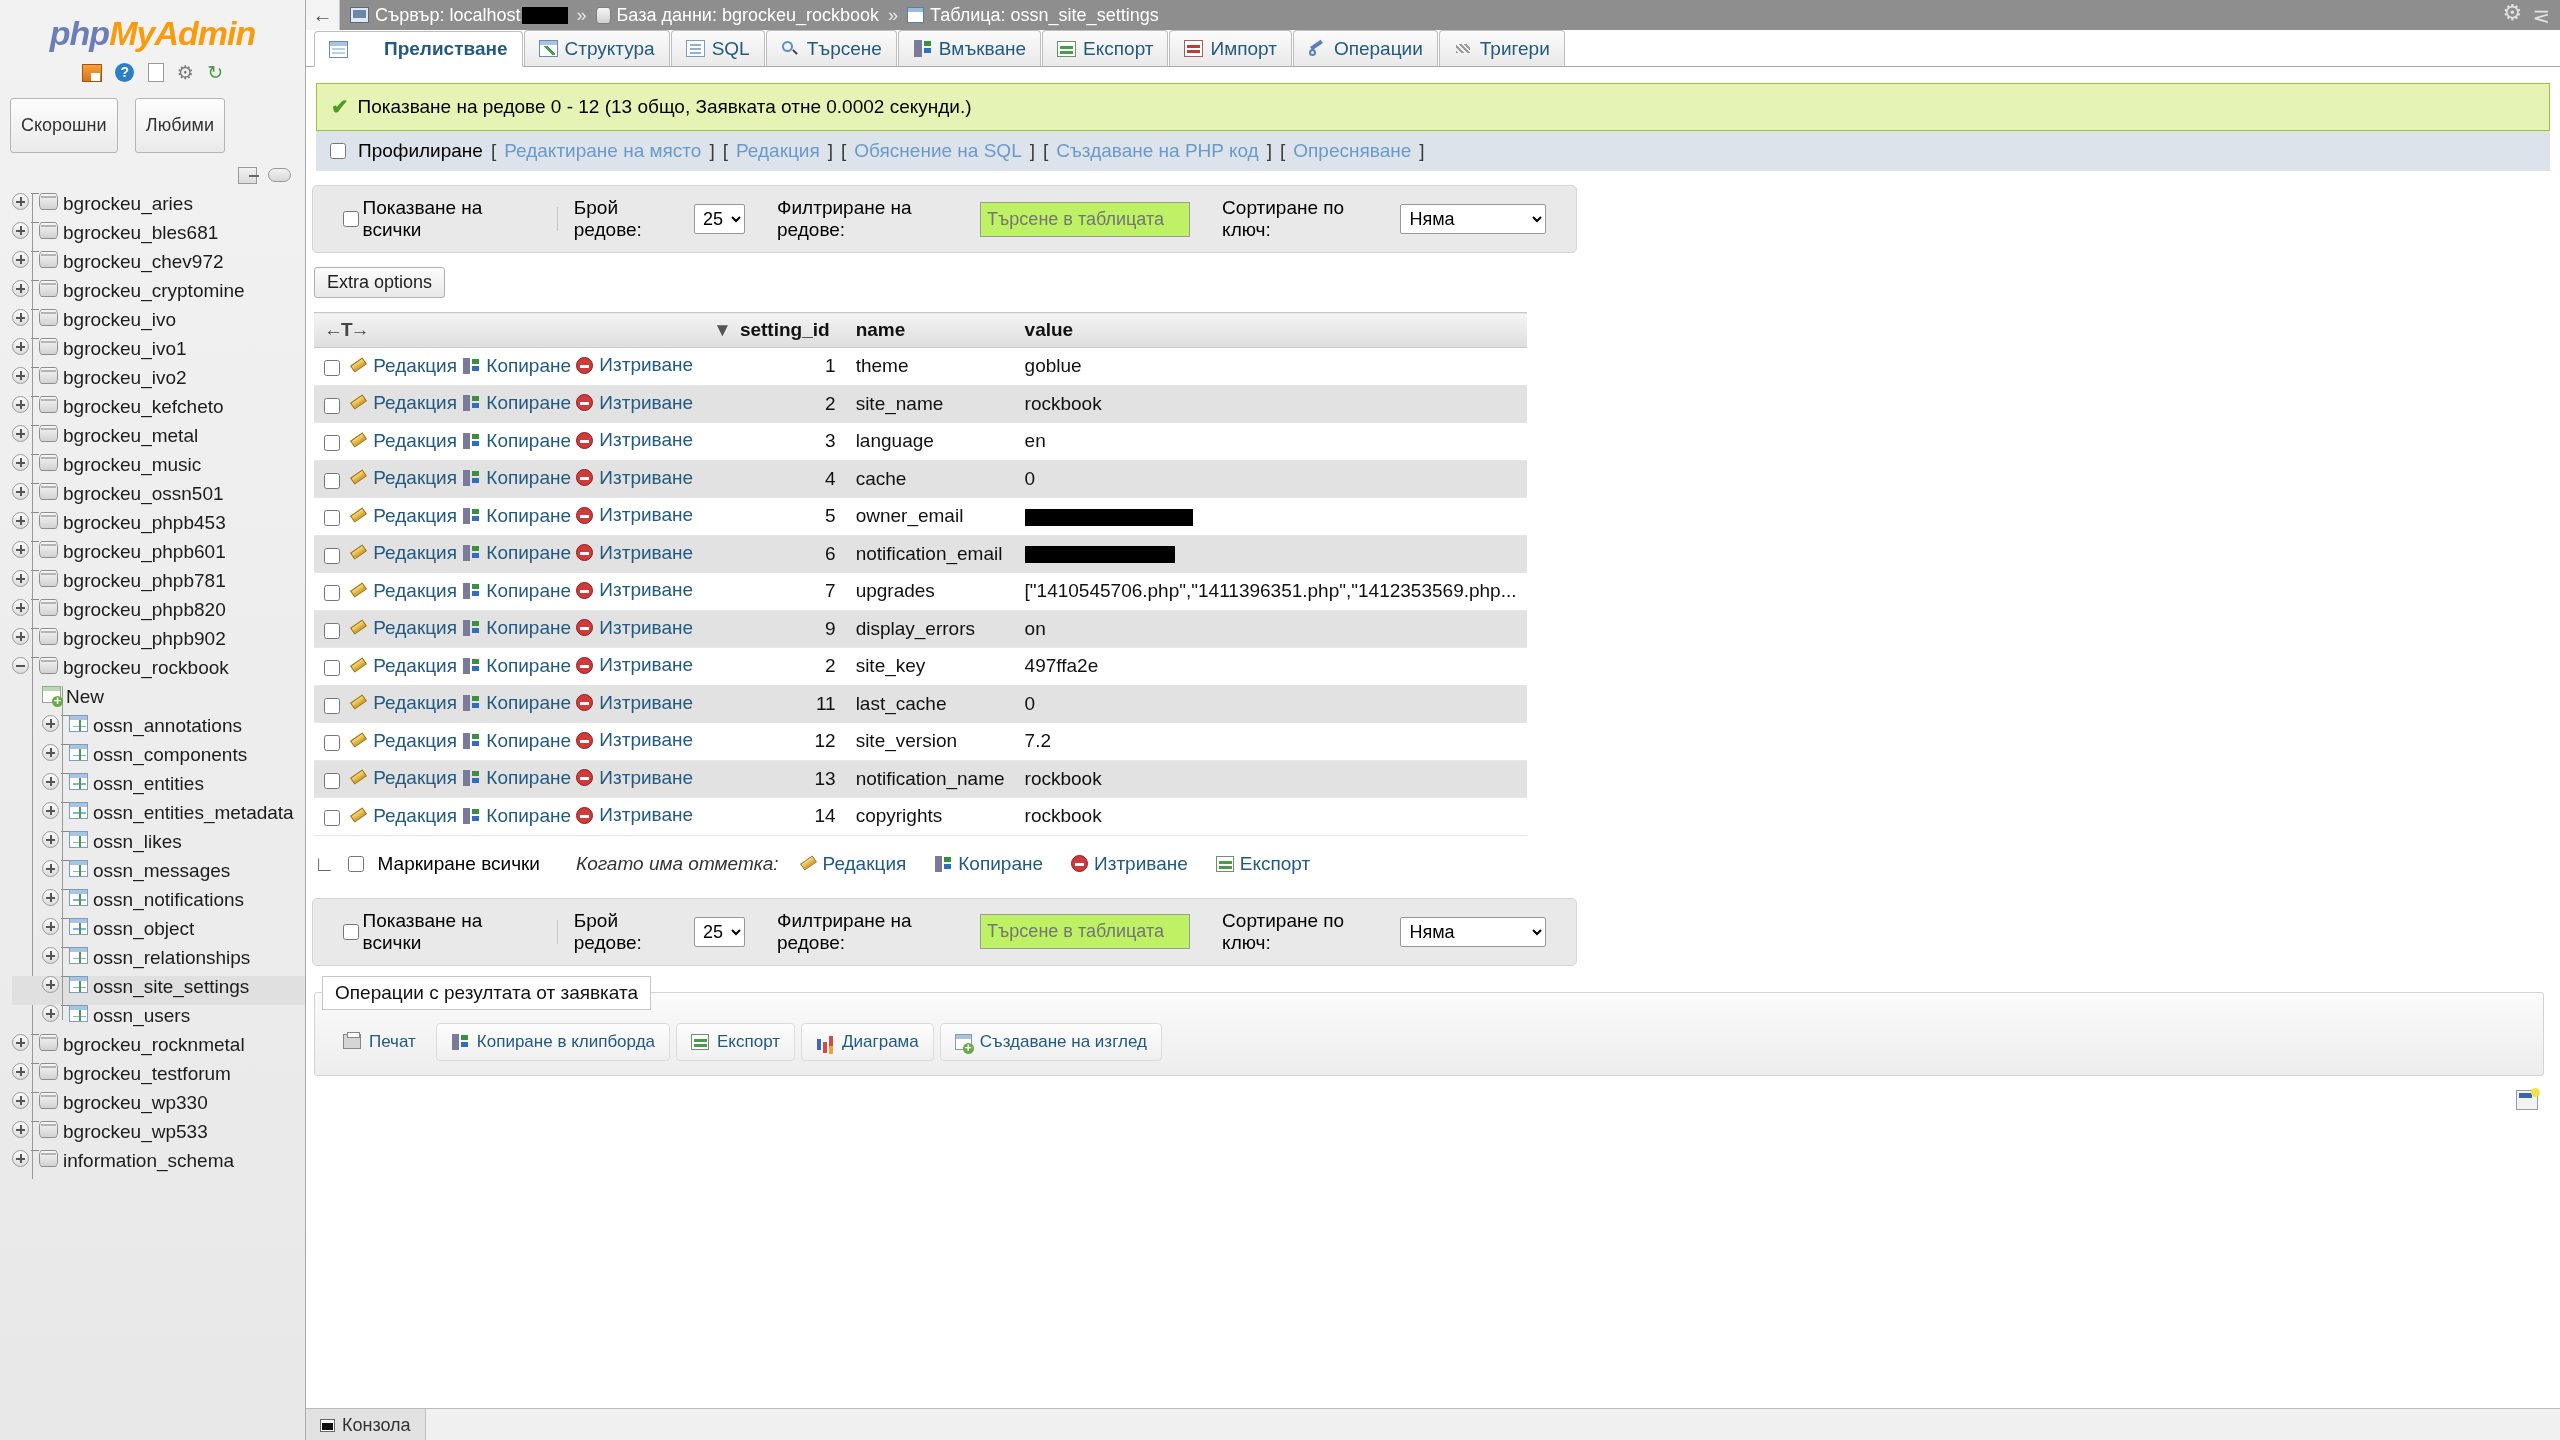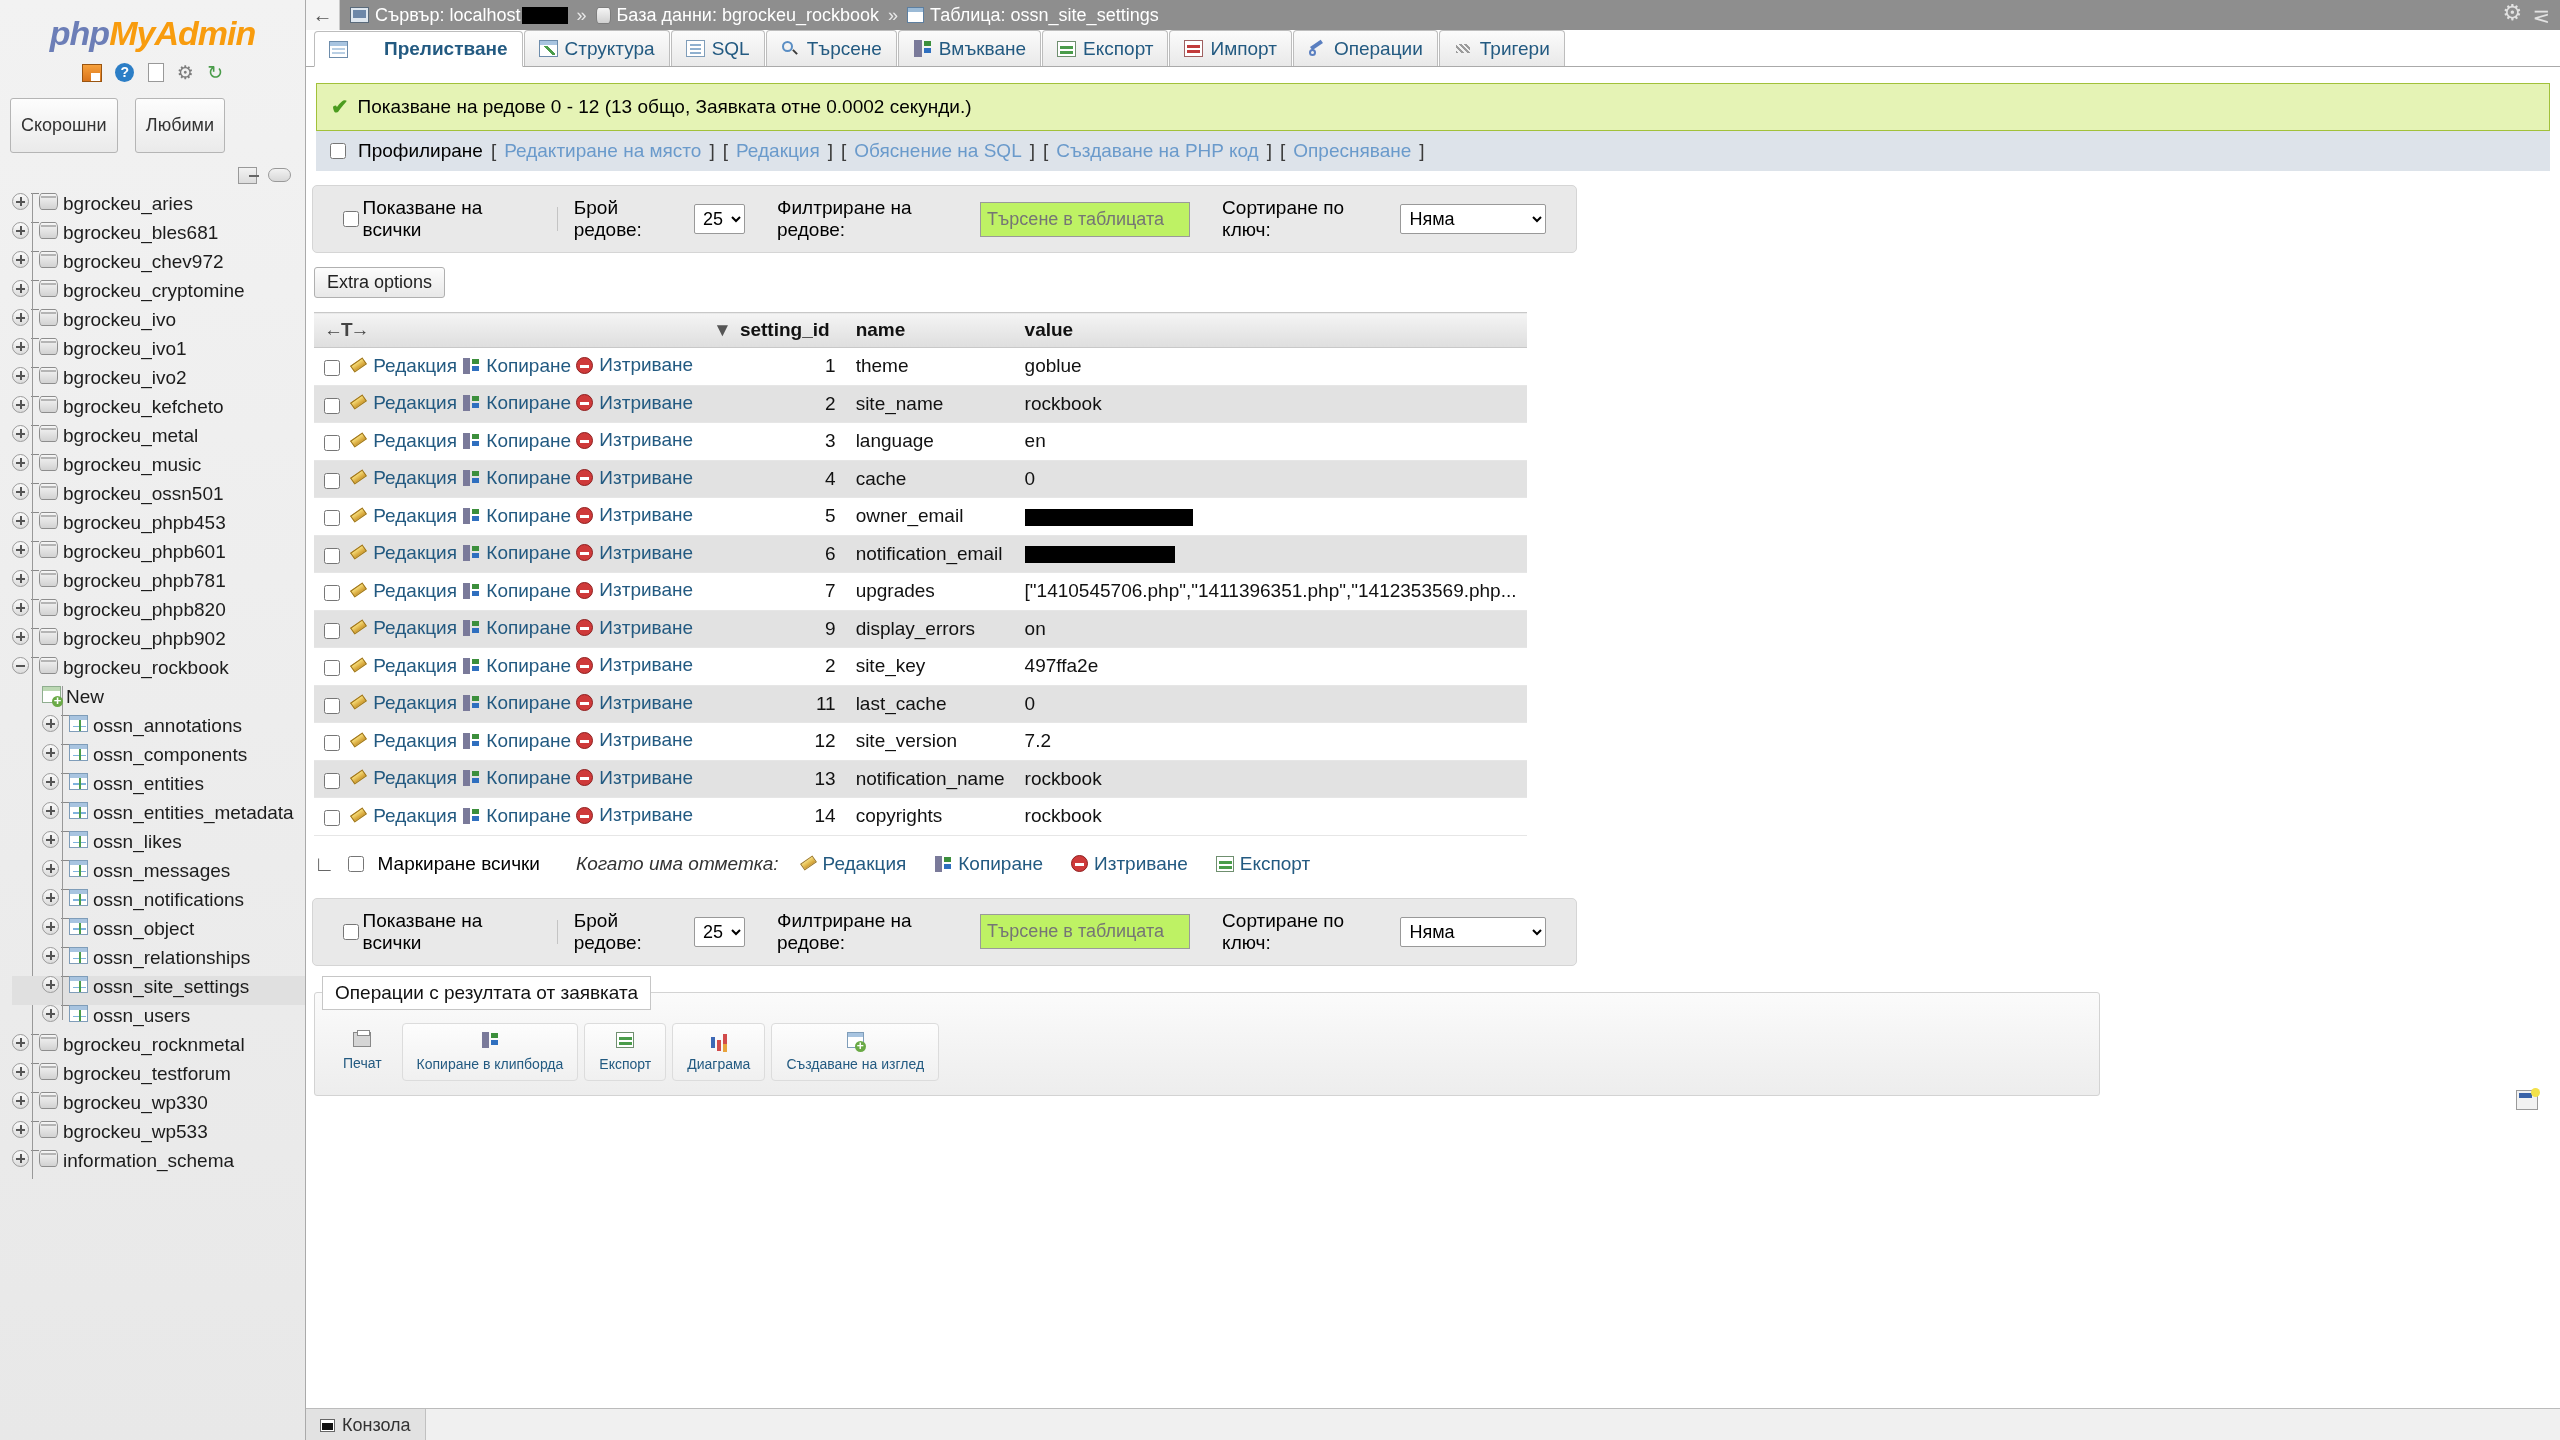--- a/index.html
+++ b/index.html
@@ -207,36 +207,36 @@
 
   .checkall {
     margin:16px 0 0 8px; display:flex; align-items:center; gap:10px; font-size:19px;
   }
   .checkall .arrow { font-size:21px; color:#666; margin-right:3px; }
   .checkall .withmark { font-style:italic; color:#333; margin:0 10px 0 26px; }
   .checkall a { color:#235a81; text-decoration:none; cursor:pointer; display:inline-flex; align-items:center; gap:6px; margin-right:18px;}
 
   .optbar2 { margin-top:22px; }
 
-  .fieldset-wrap { margin:26px 0 0 8px; position:relative; width:1786px; }
+  .fieldset-wrap { margin:26px 0 0 8px; position:relative; width:2230px; }
   .fs-legend {
     position:absolute; left:8px; top:-16px; background:#fff;
     border:1px solid #c6c6c6; padding:5px 12px; font-size:19px; color:#111;
     z-index:2;
   }
   .fs-body {
     border:1px solid #d3d3d3; border-radius:3px;
     background:linear-gradient(to bottom,#fbfbfb,#ededed);
     padding:30px 14px 14px 14px;
     display:flex; align-items:center; gap:6px;
   }
   .fs-body a {
     display:inline-flex; align-items:center; gap:8px;
-    color:#235a81; text-decoration:none; font-size:14px;
-    padding:8px 14px; border-radius:4px; cursor:pointer;flex-direction:column;
+    color:#235a81; text-decoration:none; font-size:17px;
+    padding:8px 14px; border-radius:4px; cursor:pointer;
   }
   .fs-body a.boxed { background:linear-gradient(to bottom,#fdfdfd,#f0f0f0); border:1px solid #dcdcdc; }
 
   #console {
     position:absolute; left:306px; bottom:0; right:0; height:32px;
     background:#f0f0f0; border-top:1px solid #bbb;
   }
   #console .cbtn {
     display:inline-flex; align-items:center; gap:7px;
     background:#e2e2e2; border-right:1px solid #c0c0c0;

